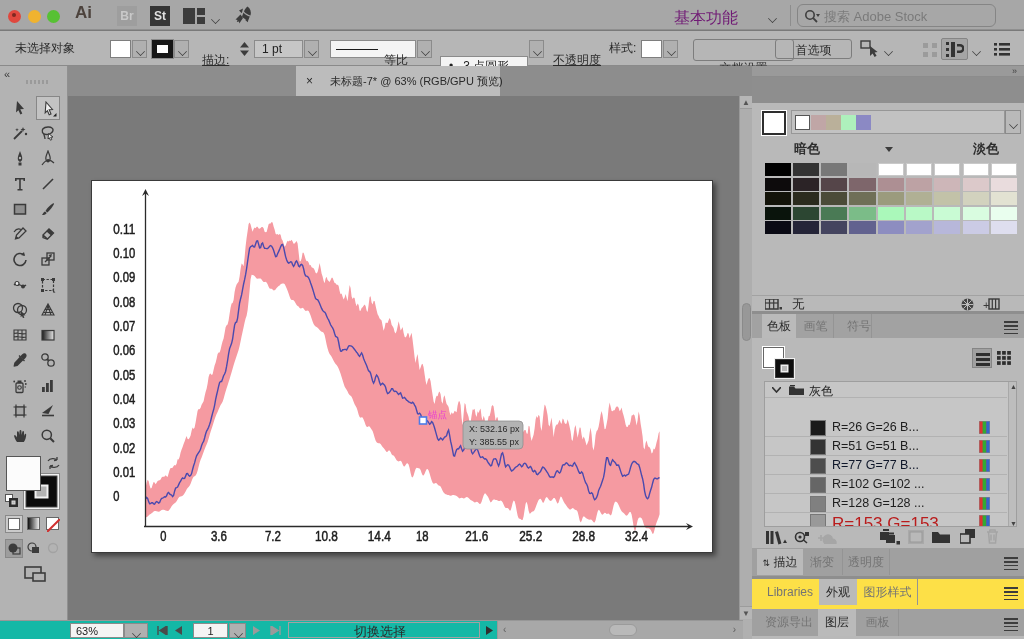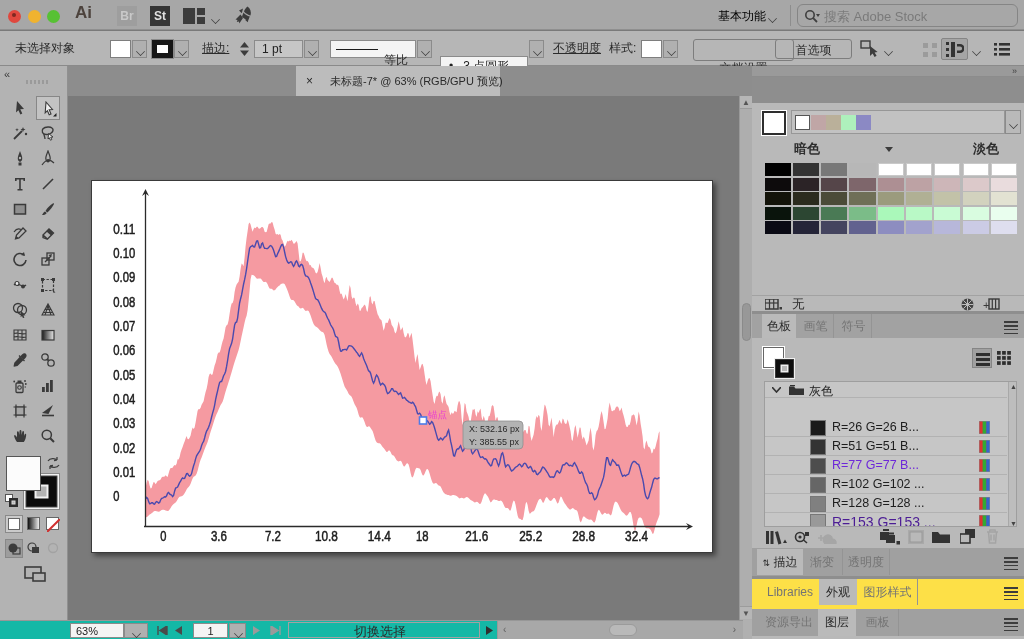--- a/index.html
+++ b/index.html
@@ -6,21 +6,21 @@
 html,body { width:1024px; height:639px; overflow:hidden; }
 body { font-family:"Liberation Sans", sans-serif; position:relative; background:#7a7a7a; }
 .abs { position:absolute; }
 
 #menubar { left:0; top:0; width:1024px; height:30px; background:#a7a7a7; border-bottom:1px solid #8f8f8f; }
 #controlbar { left:0; top:31px; width:1024px; height:35px; background:#b6b6b6; border-bottom:1px solid #8a8a8a; }
 
 .tl { top:9.5px; width:13px; height:13px; border-radius:50%; }
 
 .cb-txt { top:9px; font-size:12px; color:#2c2c2c; }
-.cb-link { text-decoration:underline; }
+.cb-link { text-decoration:underline;margin-top:12px; }
 .swatchbox { top:9px; width:21px; height:18px; background:#fff; border:1px solid #7e7e7e; }
 .chev { top:9px; width:15px; height:18px; background:#b0b0b0; border:1px solid #8b8b8b; }
 .chev:after, .chevplain:after { content:""; position:absolute; left:50%; top:50%; margin:-2px 0 0 -4px; width:8px; height:8px; border:solid #3c3c3c; border-width:0 0 1.5px 1.5px; transform:rotate(-45deg) scale(.7); }
 .chevplain { width:12px; height:12px; }
 .whitefield { top:9px; height:18px; background:#f4f4f4; border:1px solid #8b8b8b; font-size:12px; color:#222; }
 .btn { top:8px; height:20px; border:1px solid #7d7d7d; border-radius:3px; font-size:12px; color:#2c2c2c; text-align:center; }
 
 #toolbar { left:0; top:66px; width:68px; height:554px; background:#b3b3b3; border-right:1px solid #909090; }
 .tool { position:absolute; width:22px; height:22px; }
 .tool svg { position:absolute; left:3px; top:3px; }
@@ -62,24 +62,24 @@
   <div class="abs chevplain" style="left:209px; top:11px;"></div>
   <svg class="abs" style="left:233px; top:5px;" width="21" height="21" viewBox="0 0 21 21">
       <g fill="#3c3c3c">
         <path d="M14.5 1.5 C17.5 3.5 18.5 7 17.5 10.5 C15.5 10 12.5 8.5 11 6.5 C11.5 4.5 13 2.5 14.5 1.5 Z"></path>
         <path d="M10.5 7.5 C12 9.5 14.5 11 16.8 11.6 L15.5 14.5 C13 14.8 10.5 13.5 9 11.5 Z"></path>
         <path d="M10 3.5 L6 5.5 L8.8 8.2 Z"></path>
         <path d="M15.8 12.8 L14.8 17.2 L12 14.8 Z"></path>
         <path d="M7.5 9.5 L2.5 14.5 L4.5 15 L3.8 17 L6 16.5 L6.3 18.5 L10 13 Z"></path>
       </g>
     </svg>
-  <div class="abs" style="left:718px; top:8px; font-size:12px; color:#000000;">基本功能</div>
+  <div class="abs" style="left:674px; top:8px; font-size:16px; color:#701a75;">基本功能</div>
   <div class="abs chevplain" style="left:766px; top:10px;"></div>
   <div class="abs" style="left:790px; top:5px; width:1px; height:21px; background:#8d8d8d;"></div>
-  <div class="abs" style="left:797px; top:4px; width:221px; height:23px; border:1px solid #858585; border-radius:6px;">
+  <div class="abs" style="left:797px; top:4px; width:199px; height:23px; border:1px solid #858585; border-radius:6px;">
     <svg class="abs" style="left:6px; top:4px;" width="16" height="14" viewBox="0 0 16 14">
         <circle cx="6" cy="6" r="4.2" fill="none" stroke="#3f3f3f" stroke-width="1.6"></circle>
         <line x1="9.2" y1="9.2" x2="13" y2="13" stroke="#3f3f3f" stroke-width="1.8"></line>
         <path d="M12 5 l4 0 l-2 3 z" fill="#3f3f3f"></path>
       </svg>
     <div class="abs" style="left:26px; top:3px; font-size:13px; color:#7a7a7a;">搜索 Adobe Stock</div>
   </div>
 </div>
 <div id="controlbar" class="abs">
   <div class="abs cb-txt" style="left:15px;">未选择对象</div>
@@ -544,21 +544,21 @@
           <rect x="6" y="1" width="10" height="10" fill="none" stroke="#3a3a3a" stroke-width="1.4"></rect>
           <line x1="9.3" y1="1" x2="9.3" y2="11" stroke="#3a3a3a" stroke-width="1.2"></line>
           <line x1="12.6" y1="1" x2="12.6" y2="11" stroke="#3a3a3a" stroke-width="1.2"></line>
         </svg>
     </div>
   </div>
 
   <div class="ptabbar" style="top:248px; height:24px;">
     <div class="ptab act" style="left:10px; top:0; width:34px; height:24px; line-height:24px;">色板</div>
     <div class="ptab" style="left:46px; top:0; width:36px; height:24px; line-height:24px; border-right:1px solid #949494;">画笔</div>
-    <div class="ptab" style="left:84px; top:0; width:36px; height:24px; line-height:24px; border-right:1px solid #949494;">符号</div>
+    <div class="ptab" style="left:84px; top:0; width:36px; height:24px; line-height:24px; border-right:1px solid #949494;text-align:right;">符号</div>
     <div class="pburger" style="top:7px;">
         <div></div>
         <div></div>
         <div></div>
         <div></div>
       </div>
   </div>
   <div class="abs" style="left:0; top:272px; width:272px; height:210px; background:#b9b9b9;">
     <div class="abs" style="left:11px; top:9px; width:21px; height:21px; background:#fff; border:1px solid #666; box-shadow:0 0 0 1px #fff;"></div>
     <div class="abs" style="left:22px; top:20px; width:21px; height:21px; background:#b9b9b9; box-shadow:inset 0 0 0 1px #f0f0f0, inset 0 0 0 1.8px #444, inset 0 0 0 6.5px #0e0e0e, inset 0 0 0 8px #f0f0f0;"></div>
@@ -610,21 +610,21 @@
           <div class="abs" style="left:67px; top:2px; font-size:12.5px; color:#1e1e1e;">R=51 G=51 B...</div>
           <svg style="position:absolute;right:17px;top:3px;" width="11" height="13">
             <rect x="0" y="0" width="11" height="13" fill="#d33"></rect>
             <rect x="3.6" y="0" width="3.7" height="13" fill="#3a3"></rect>
             <rect x="7.3" y="0" width="3.7" height="13" fill="#36c"></rect>
             <rect x="0" y="0" width="11" height="13" fill="none" stroke="#888" stroke-width="1"></rect>
           </svg>
         </div>
     <div class="abs" style="left:0; top:74px; width:242px; height:18.9px; border-bottom:1px solid #b2b2b2;">
           <div class="abs" style="left:45px; top:1.5px; width:16px; height:16px; background:#4d4d4d; border:1px solid #777;"></div>
-          <div class="abs" style="left:67px; top:2px; font-size:12.5px; color:#6d28d9;">R=77 G=77 B...</div>
+          <div class="abs" style="left:67px; top:2px; font-size:12.5px; color:#0f172a;">R=77 G=77 B...</div>
           <svg style="position:absolute;right:17px;top:3px;" width="11" height="13">
             <rect x="0" y="0" width="11" height="13" fill="#d33"></rect>
             <rect x="3.6" y="0" width="3.7" height="13" fill="#3a3"></rect>
             <rect x="7.3" y="0" width="3.7" height="13" fill="#36c"></rect>
             <rect x="0" y="0" width="11" height="13" fill="none" stroke="#888" stroke-width="1"></rect>
           </svg>
         </div>
     <div class="abs" style="left:0; top:93px; width:242px; height:18.9px; border-bottom:1px solid #b2b2b2;">
           <div class="abs" style="left:45px; top:1.5px; width:16px; height:16px; background:#666666; border:1px solid #777;"></div>
           <div class="abs" style="left:67px; top:2px; font-size:12.5px; color:#1e1e1e;">R=102 G=102 ...</div>
@@ -640,21 +640,21 @@
           <div class="abs" style="left:67px; top:2px; font-size:12.5px; color:#1e1e1e;">R=128 G=128 ...</div>
           <svg style="position:absolute;right:17px;top:3px;" width="11" height="13">
             <rect x="0" y="0" width="11" height="13" fill="#d33"></rect>
             <rect x="3.6" y="0" width="3.7" height="13" fill="#3a3"></rect>
             <rect x="7.3" y="0" width="3.7" height="13" fill="#36c"></rect>
             <rect x="0" y="0" width="11" height="13" fill="none" stroke="#888" stroke-width="1"></rect>
           </svg>
         </div>
     <div class="abs" style="left:0; top:130px; width:242px; height:18.9px; border-bottom:1px solid #b2b2b2;">
           <div class="abs" style="left:45px; top:1.5px; width:16px; height:16px; background:#999999; border:1px solid #777;"></div>
-          <div class="abs" style="left:67px; top:2px; font-size:14px; color:#4c1d95;">R=153 G=153 ...</div>
+          <div class="abs" style="left:67px; top:2px; font-size:17px; color:#b91c1c;">R=153 G=153 ...</div>
           <svg style="position:absolute;right:17px;top:3px;" width="11" height="13">
             <rect x="0" y="0" width="11" height="13" fill="#d33"></rect>
             <rect x="3.6" y="0" width="3.7" height="13" fill="#3a3"></rect>
             <rect x="7.3" y="0" width="3.7" height="13" fill="#36c"></rect>
             <rect x="0" y="0" width="11" height="13" fill="none" stroke="#888" stroke-width="1"></rect>
           </svg>
         </div>
     <div class="abs" style="left:243px; top:0; width:10px; height:146px; background:#bdbdbd; border-left:1px solid #a8a8a8;">
           <div class="abs" style="left:1px; top:1px; font-size:7px; color:#444;">▲</div>
           <div class="abs" style="left:1px; bottom:1px; font-size:7px; color:#444;">▼</div>

